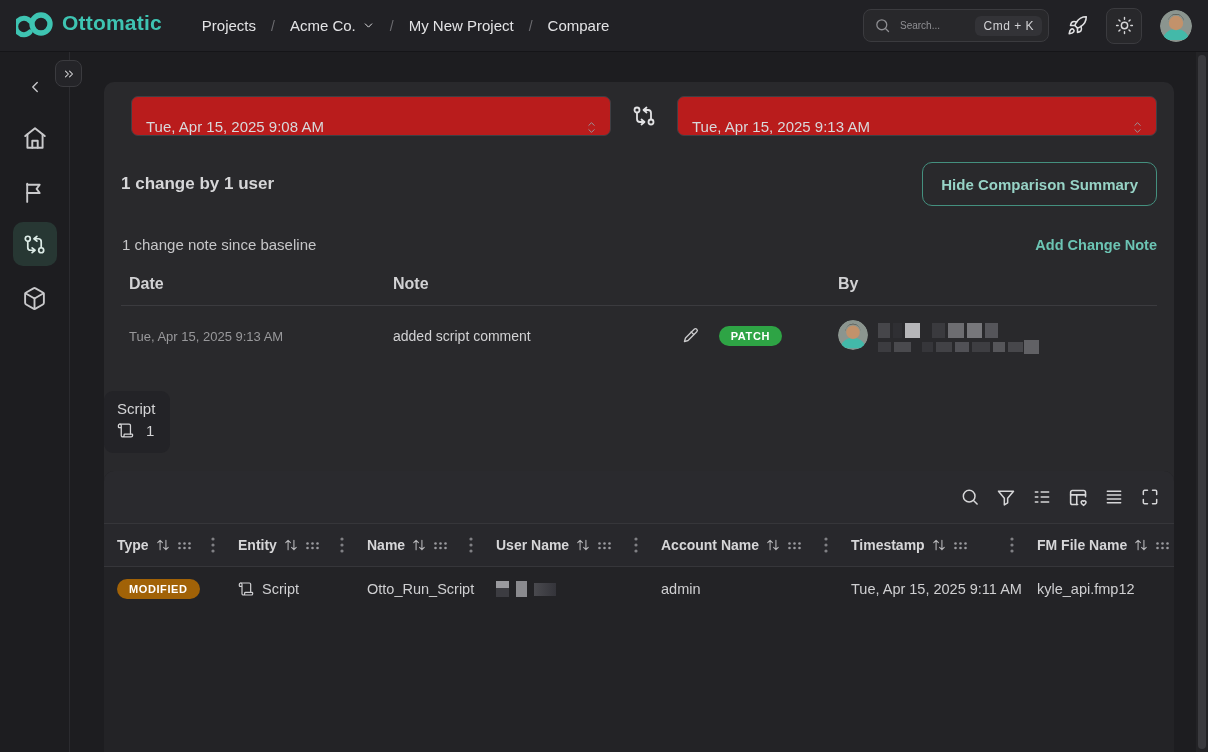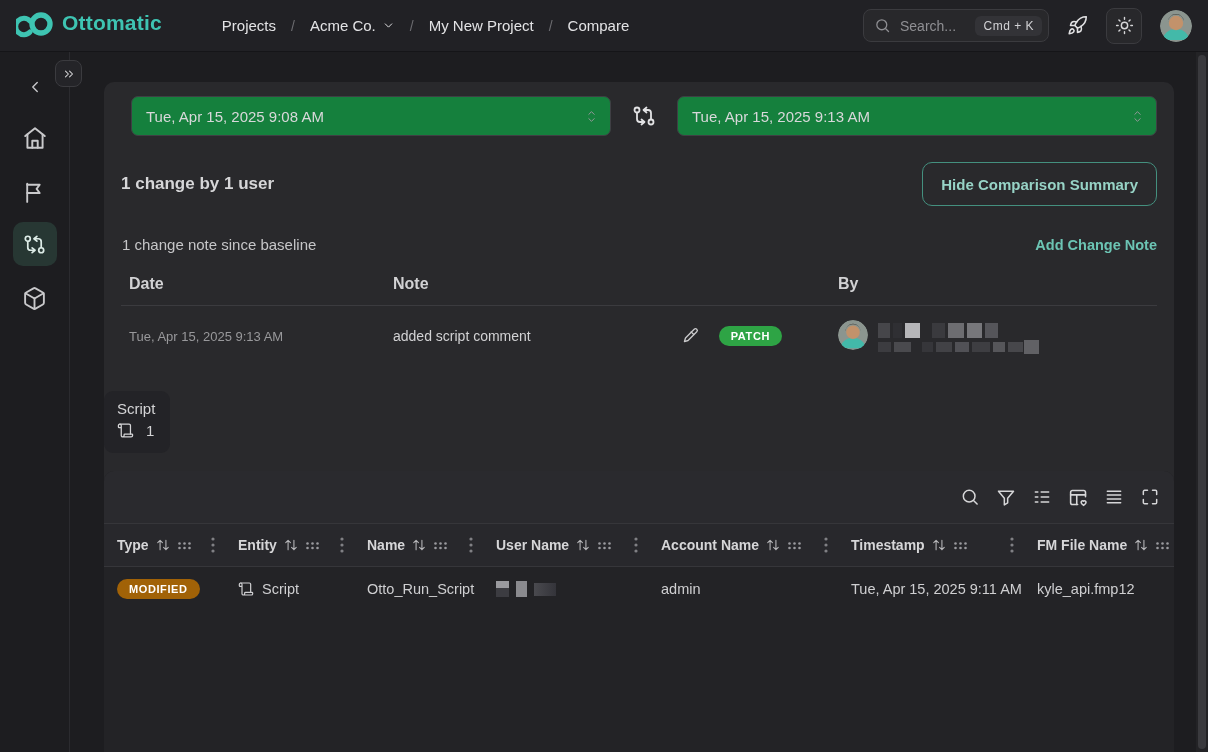--- a/index.html
+++ b/index.html
@@ -13,29 +13,29 @@
   .icon { stroke:currentColor; fill:none; stroke-width:1.8; stroke-linecap:round; stroke-linejoin:round; }
   .icon-fill { fill:currentColor; stroke:none; }
 
   
   .topbar {
     height:52px; background:#212125; border-bottom:1px solid #151518;
     display:flex; align-items:center; padding:0 16px;
   }
   .brand { display:flex; align-items:flex-start; gap:8px; cursor:pointer; }
   .brand-name { color:#3ec4b2; font-size:21px; font-weight:700; letter-spacing:.2px; }
-  .breadcrumb { display:flex; align-items:center; gap:15px; margin-left:60px; font-size:15px; color:#e3e3e5; }
+  .breadcrumb { display:flex; align-items:center; gap:15px; margin-left:40px; font-size:15px; color:#e3e3e5; }
   .crumb { display:flex; align-items:center; gap:6px; cursor:pointer; }
   .crumb-sep { color:#6c6c70; font-size:14px; }
   .topbar-right { margin-left:auto; display:flex; align-items:center; gap:18px; }
   .searchbox {
     width:186px; height:33px; background:#28282b; border:1px solid #3b3b3f; border-radius:8px;
     display:flex; align-items:center; gap:9px; padding:0 6px 0 10px; color:#8f8f93; cursor:text;
   }
-  .searchbox .ph { font-size:14px; flex:1; }
+  .searchbox .ph { font-size:10px; flex:1; }
   .kbd {
     background:#333337; border-radius:6px; padding:3px 8px;
     font-size:12px; color:#d2d2d5; white-space:nowrap; letter-spacing:.5px;
   }
   .iconbtn { background:none; border:none; color:#e0e0e2; cursor:pointer; display:flex; align-items:center; justify-content:center; }
   .theme-btn { width:36px; height:36px; background:#28282b; border:1px solid #3b3b3f; border-radius:8px; color:#d6d6d8; }
   .avatar { width:32px; height:32px; border-radius:50%; overflow:hidden; flex:none; cursor:pointer; }
   .avatar.sm { width:30px; height:30px; cursor:default; }
 
   
@@ -62,22 +62,22 @@
   .main { flex:1; position:relative; }
   .panel {
     margin:30px 34px 0 34px; width:1070px; height:670px;
     background:#29292c; border-radius:10px 10px 0 0;
     display:flex; flex-direction:column;
   }
 
   
   .compare-row { display:flex; align-items:center; gap:21px; padding:14px 17px 0 27px; }
   .select {
-    flex:1; height:40px; background:#15803d; border:1px solid #3f3f44; border-radius:7px;
-    display:flex; align-items:center; justify-content:space-between; padding:0 12px 0 14px;
+    flex:1; height:40px; background:#b91c1c; border:1px solid #3f3f44; border-radius:7px;
+    display:flex; align-items:flex-end; justify-content:space-between; padding:0 12px 0 14px;
     font-size:15px; color:#d8d8da; cursor:pointer;
   }
   .select .chev { color:#98989c; }
   .swap-ic { color:#e2e2e4; flex:none; }
   .run-btn {
     width:150px; height:40px; background:#46877a; border:none; border-radius:7px;
     color:#fff; font-size:15px; font-weight:700; cursor:pointer; font-family:inherit;
   }
 
   

